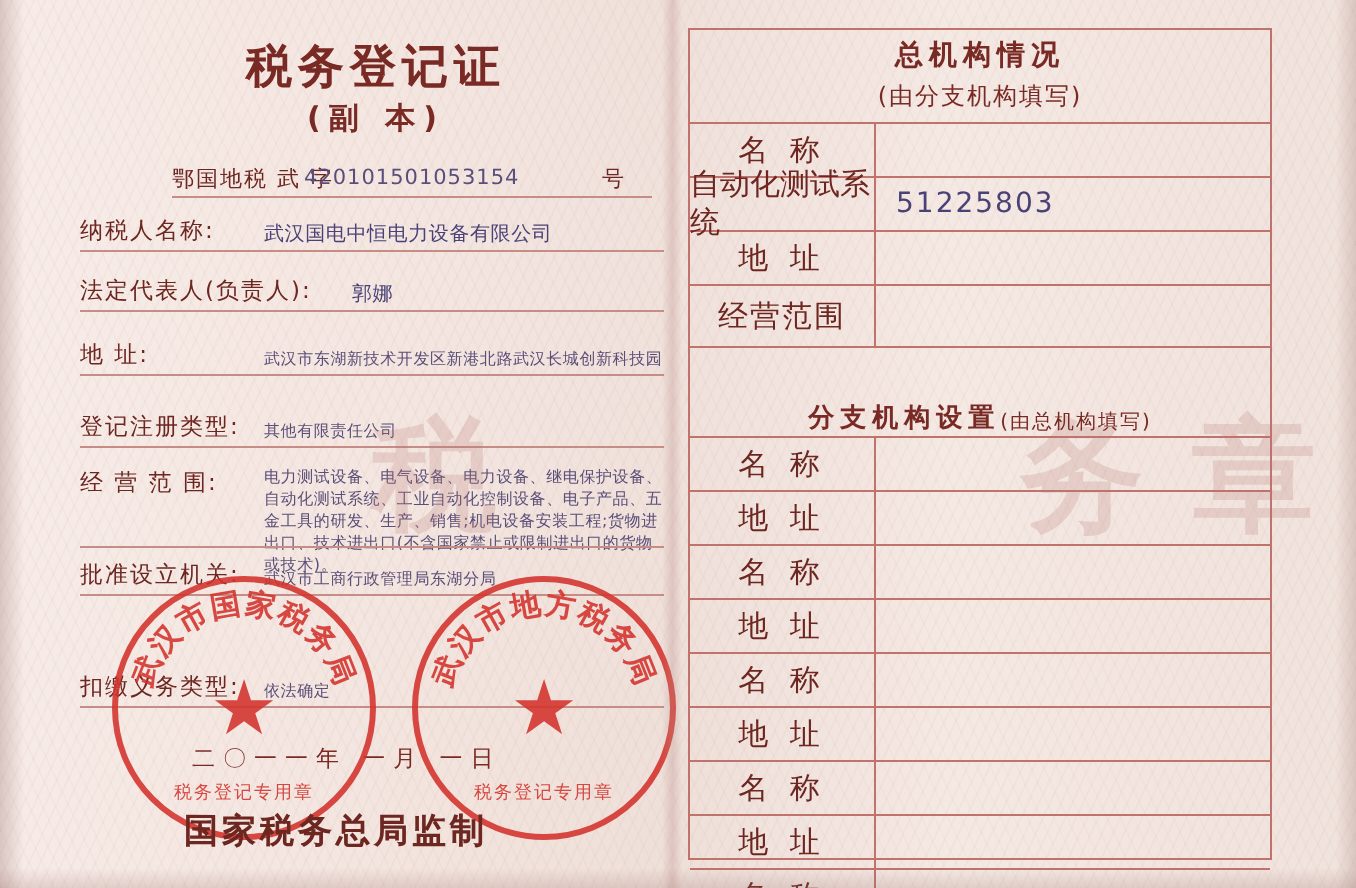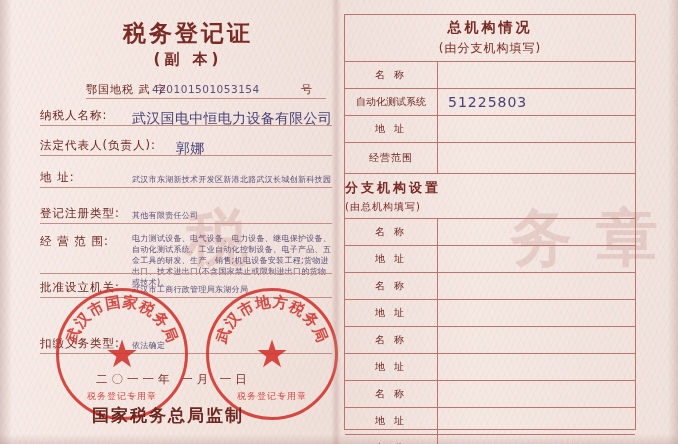--- a/index.html
+++ b/index.html
@@ -58,21 +58,21 @@
 
   .field{position:absolute;left:40px;width:292px;height:24px;}
   .field .flabel{
     position:absolute;left:0;top:2px;font-size:11.5px;color:#6d2620;letter-spacing:1px;white-space:nowrap;
   }
   .field .fvalue{
     position:absolute;left:92px;top:4px;right:0;font-size:9.5px;color:#4b4473;letter-spacing:0.3px;
     white-space:nowrap;overflow:hidden;
   }
   .field .fvalue.small{font-size:8px;color:#5b4f78;}
-  .field .fvalue.hand{font-size:14px;color:#4a4276;}
+  .field .fvalue.hand{font-size:10px;color:#4a4276;}
   .field .frule{position:absolute;left:0;right:0;top:19px;height:1px;background:#c58d86;}
 
   .multi .fvalue{top:2px;line-height:11px;white-space:normal;}
 
   .bottomnote{
     position:absolute;left:0;top:404px;width:336px;text-align:center;
     font-size:17px;color:#6d2620;letter-spacing:2px;font-weight:bold;
   }
   .datetext{
     position:absolute;left:96px;top:372px;font-size:11.5px;color:#7a2a24;letter-spacing:4px;
@@ -123,30 +123,30 @@
   .hdr .h1{font-size:14px;letter-spacing:3px;font-weight:bold;}
   .hdr .h2{font-size:12px;letter-spacing:1px;margin-top:3px;}
   .row{
     position:relative;height:26px;border-bottom:1.1px solid #c0726c;
     display:flex;align-items:center;
   }
   .row:last-child{border-bottom:none;}
   .row .cell-l{
     width:92px;height:100%;border-right:1.1px solid #c0726c;
     display:flex;align-items:center;justify-content:center;
-    font-size:10px;color:#6d2620;letter-spacing:3px;
+    font-size:15px;color:#6d2620;letter-spacing:3px;
   }
   .row .cell-r{
     flex:1;height:100%;display:flex;align-items:center;padding-left:10px;
     font-size:13px;color:#4a4276;
   }
   .row .cell-r.hand{font-family:"DejaVu Sans","Liberation Sans",sans-serif;font-size:14px;letter-spacing:1px;}
   .midhdr{
     position:relative;height:44px;border-bottom:1.1px solid #c0726c;
-    display:flex;flex-direction:column;align-items:flex-start;justify-content:center;color:#7a2a24;
+    display:flex;flex-direction:row;align-items:flex-end;justify-content:center;color:#7a2a24;
   }
   .midhdr .h1{font-size:13px;letter-spacing:3px;font-weight:bold;}
   .midhdr .h2{font-size:10px;letter-spacing:1px;margin-top:3px;}
 </style>
 </head>
 <body>
 
 <div id="cert">
 
   <div class="left">

